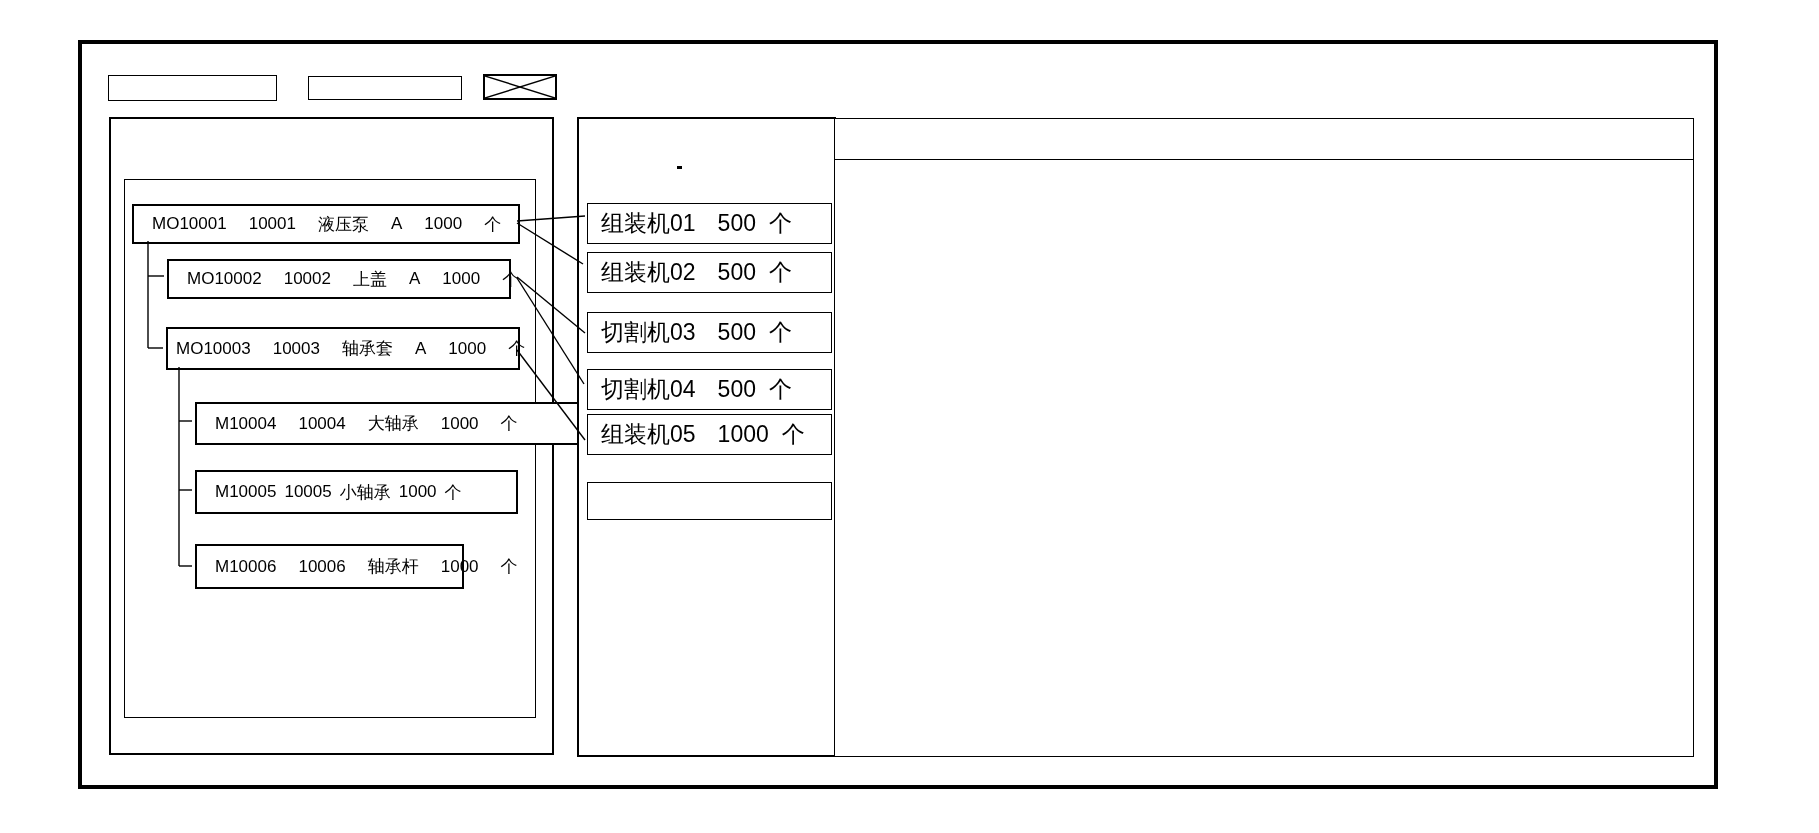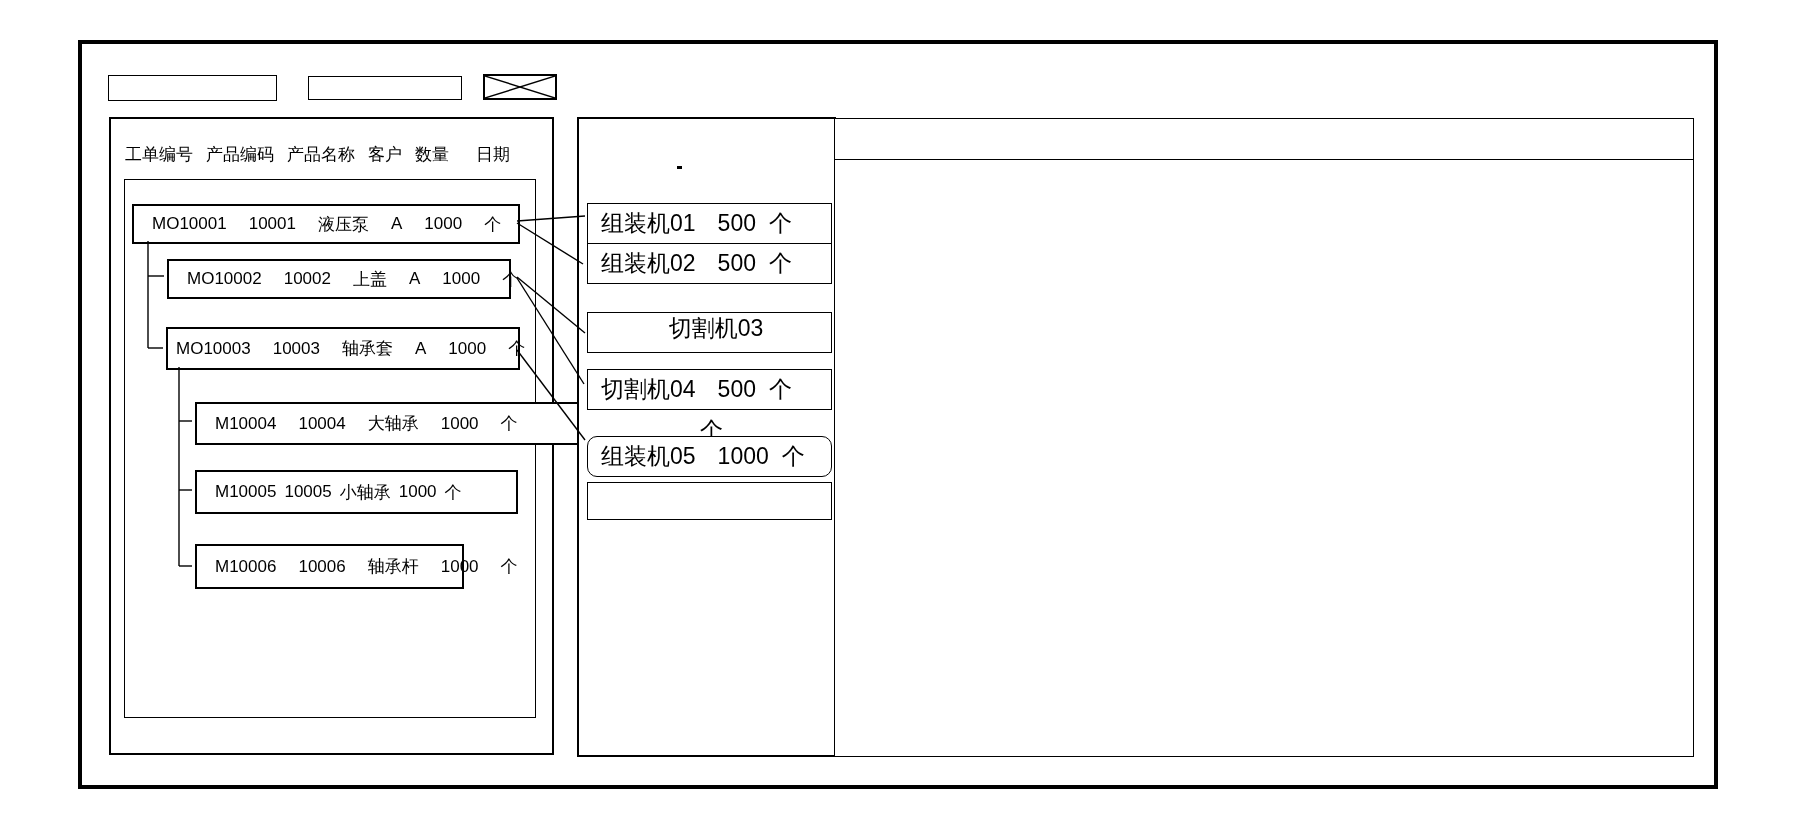--- a/index.html
+++ b/index.html
@@ -29,21 +29,21 @@
   .t1{left:7px;top:24px;width:388px;height:40px;text-align:right;}
   .t2{left:42px;top:79px;width:344px;height:40px;}
   .t3{left:41px;top:147px;width:354px;height:43px;padding-left:8px;}
   .t4{left:70px;top:222px;width:384px;height:43px;}
   .t5{left:70px;top:290px;width:323px;height:44px;gap:8px;}
   .t6{left:70px;top:364px;width:269px;height:45px;}
   
   .mrow{position:absolute;left:8px;width:245px;height:41px;border:1.5px solid #000;box-sizing:border-box;
         background:#fff;display:flex;align-items:center;gap:22px;padding-left:13px;font-size:23px;white-space:nowrap;}
   .mrow .u{margin-left:-9px;}
-  .m1{top:84px;}.m2{top:124px;}.m3{top:193px;flex-direction:column;}.m4{top:250px;}.m5{top:317px;border-radius:10px;}.m6{top:363px;height:38px;}
+  .m1{top:84px;}.m2{top:133px;}.m3{top:193px;}.m4{top:250px;}.m5{top:295px;}.m6{top:363px;height:38px;}
   .dot{position:absolute;left:98px;top:47px;width:5px;height:3px;background:#000;}
   
   .overlay{position:absolute;left:0;top:0;width:1819px;height:833px;pointer-events:none;z-index:5;}
   .overlay line{stroke:#000;stroke-width:1.4;}
 </style>
 </head>
 <body>
 
 <div class="canvas">
   <div class="outer"></div>
@@ -51,28 +51,20 @@
   <div class="rect r1"></div>
   <div class="rect r2"></div>
   <div class="rect xbox">
     <svg viewBox="0 0 70 22" preserveAspectRatio="none">
       <line x1="0" y1="0" x2="70" y2="22" stroke="#000" stroke-width="1.4"></line>
       <line x1="0" y1="22" x2="70" y2="0" stroke="#000" stroke-width="1.4"></line>
     </svg>
   </div>
 
   <div class="panel left-panel">
-    <div class="cols">
-      <span>工单编号</span>
-      <span>产品编码</span>
-      <span>产品名称</span>
-      <span>客户</span>
-      <span>数量</span>
-      <span>日期</span>
-    </div>
     <div class="tree">
       <div class="trow t1">
         <span>MO10001</span>
         <span>10001</span>
         <span>液压泵</span>
         <span>A</span>
         <span>1000</span>
         <span>个</span>
       </div>
       <div class="trow t2">

